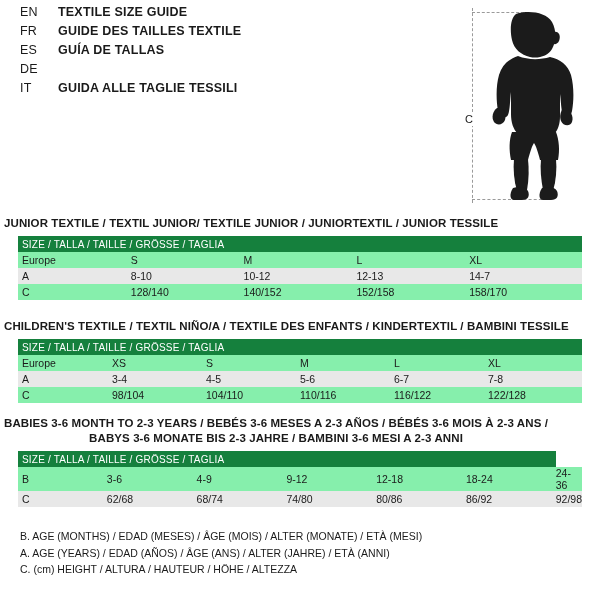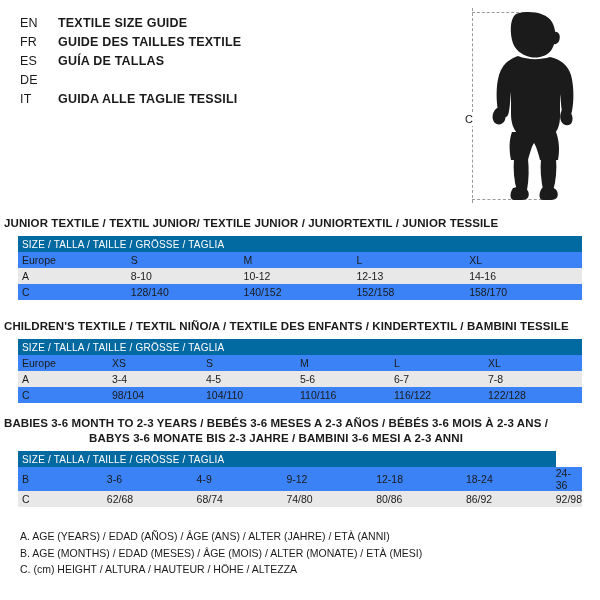--- a/index.html
+++ b/index.html
@@ -19,21 +19,21 @@
     position: relative;
     width: 600px;
     height: 600px;
     box-sizing: border-box;
   }
 
   
   .lang-header {
     position: absolute;
     left: 20px;
-    top: 14px;
+    top: 3px;
     width: 420px;
   }
   .lang-row {
     display: flex;
     align-items: baseline;
     font-size: 12.5px;
     line-height: 19px;
     letter-spacing: 0.2px;
   }
   .lang-code {
@@ -118,31 +118,31 @@
   }
   table.size-table td,
   table.size-table th {
     padding: 0;
     text-align: left;
     font-weight: normal;
     height: 16px;
     vertical-align: middle;
   }
   .hdr-row td {
-    background: #0369a1;
+    background: #15803d;
     color: #ffffff;
     font-size: 10px;
     letter-spacing: 0.2px;
     height: 17px;
   }
   .hdr-row td.first {
     padding-left: 4px;
   }
   .band-dark td {
-    background: #3b82f6;
+    background: #86efac;
   }
   .band-light td {
     background: #e8e8e8;
   }
   .row-label {
     padding-left: 4px !important;
   }
 
   
   .footnotes {
@@ -236,21 +236,21 @@
         <td>S</td>
         <td>M</td>
         <td>L</td>
         <td>XL</td>
       </tr>
       <tr class="band-light">
         <td class="row-label">A</td>
         <td>8-10</td>
         <td>10-12</td>
         <td>12-13</td>
-        <td>14-16</td>
+        <td>14-7</td>
       </tr>
       <tr class="band-dark">
         <td class="row-label">C</td>
         <td>128/140</td>
         <td>140/152</td>
         <td>152/158</td>
         <td>158/170</td>
       </tr>
     </tbody>
   </table>
@@ -328,18 +328,18 @@
         <td>68/74</td>
         <td>74/80</td>
         <td>80/86</td>
         <td>86/92</td>
         <td>92/98</td>
       </tr>
     </tbody>
   </table>
 
   <div class="footnotes">
+    <div class="footnote">B. AGE (MONTHS) / EDAD (MESES) / ÂGE (MOIS) / ALTER (MONATE) / ETÀ (MESI)</div>
     <div class="footnote">A. AGE (YEARS) / EDAD (AÑOS) / ÂGE (ANS) / ALTER (JAHRE) / ETÀ (ANNI)</div>
-    <div class="footnote">B. AGE (MONTHS) / EDAD (MESES) / ÂGE (MOIS) / ALTER (MONATE) / ETÀ (MESI)</div>
     <div class="footnote">C. (cm) HEIGHT / ALTURA / HAUTEUR / HÖHE / ALTEZZA</div>
   </div>
 
 </div>
 
 </body></html>

